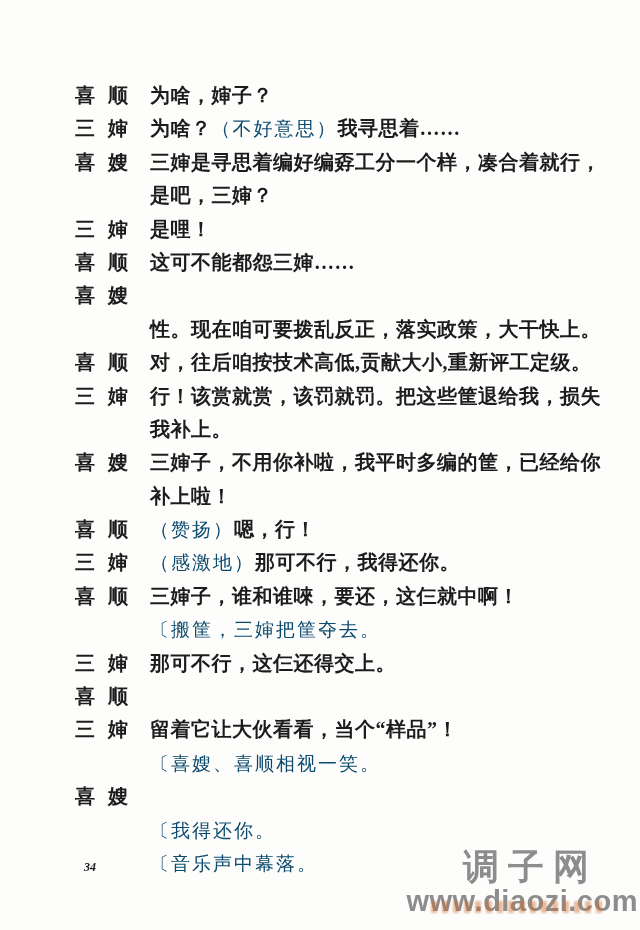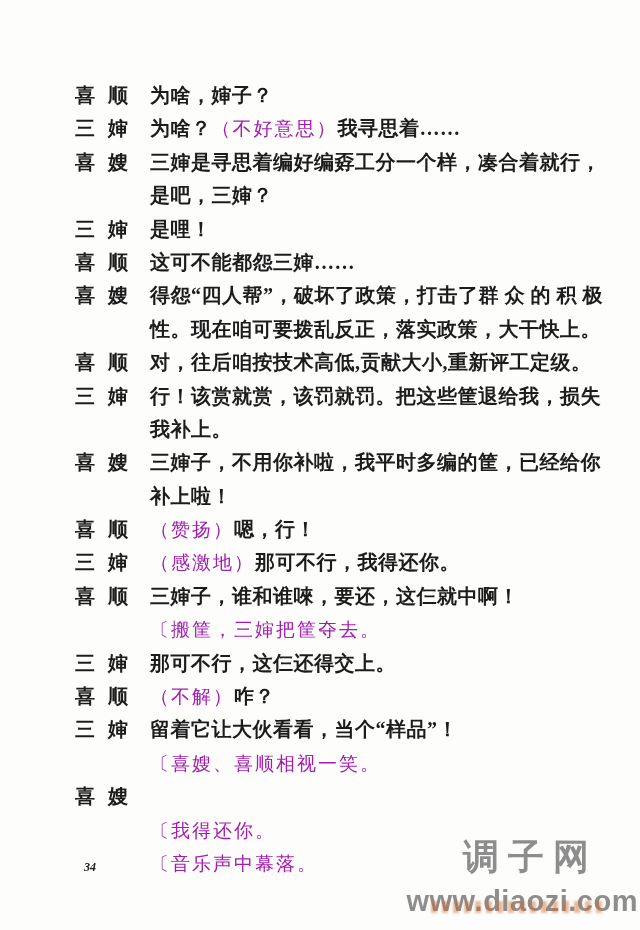--- a/index.html
+++ b/index.html
@@ -14,34 +14,34 @@
   }
   #script-lines{position:absolute;top:79px;left:0;right:0;}
   .line{position:relative;height:33.4px;line-height:33.4px;white-space:nowrap;}
   .speaker{
     position:absolute;left:75px;top:0;width:53px;
     display:flex;justify-content:space-between;
     font-size:20px;font-weight:700;
   }
   .line-text{position:absolute;left:150px;top:0;font-size:20px;font-weight:600;}
   .seg-d{font-size:20px;font-weight:600;letter-spacing:0.5px;}
-  .seg-s{font-size:19px;font-weight:400;letter-spacing:2px;color:#a21caf;}
+  .seg-s{font-size:19px;font-weight:400;letter-spacing:2px;color:#0c4a6e;}
   .page-number{
     position:absolute;left:84px;top:860px;
     font-size:12px;font-weight:700;font-style:italic;
     font-family:"Liberation Serif","DejaVu Serif",serif;
   }
   .watermark{
     position:absolute;right:2px;bottom:14px;text-align:right;
     color:#8d8d8d;font-family:"Liberation Sans","DejaVu Sans",sans-serif;
     line-height:1.0;
   }
   .wm-name{
     font-size:36px;font-weight:700;letter-spacing:9px;
-    padding-right:40px;margin-bottom:12px;
+    padding-right:40px;margin-bottom:2px;
   }
   .wm-url{
     font-size:29px;font-weight:700;letter-spacing:0.5px;
   }
   .wm-orange{
     position:absolute;right:32px;bottom:3px;width:175px;height:12px;
     background:repeating-linear-gradient(90deg,
       rgba(205,105,45,0.45) 0 6px, rgba(205,105,45,0.0) 6px 11px);
     filter:blur(0.8px);
     pointer-events:none;
@@ -89,21 +89,20 @@
           <span>喜</span>
           <span>顺</span>
         </span>
         <span class="line-text"><span class="seg-d">这可不能都怨三婶……</span></span>
       </div>
       <div class="line">
         <span class="speaker">
           <span>喜</span>
           <span>嫂</span>
         </span>
-        <span class="line-text"><span class="seg-d">得怨“四人帮”，破坏了政策，打击了群 众 的 积 极</span></span>
       </div>
       <div class="line">
         <span class="line-text"><span class="seg-d">性。现在咱可要拨乱反正，落实政策，大干快上。</span></span>
       </div>
       <div class="line">
         <span class="speaker">
           <span>喜</span>
           <span>顺</span>
         </span>
         <span class="line-text"><span class="seg-d">对，往后咱按技术高低,贡献大小,重新评工定级。</span></span>
@@ -157,21 +156,20 @@
           <span>三</span>
           <span>婶</span>
         </span>
         <span class="line-text"><span class="seg-d">那可不行，这仨还得交上。</span></span>
       </div>
       <div class="line">
         <span class="speaker">
           <span>喜</span>
           <span>顺</span>
         </span>
-        <span class="line-text"><span class="seg-s">（不解）</span><span class="seg-d">咋？</span></span>
       </div>
       <div class="line">
         <span class="speaker">
           <span>三</span>
           <span>婶</span>
         </span>
         <span class="line-text"><span class="seg-d">留着它让大伙看看，当个“样品”！</span></span>
       </div>
       <div class="line">
         <span class="line-text"><span class="seg-s">〔喜嫂、喜顺相视一笑。</span></span>

